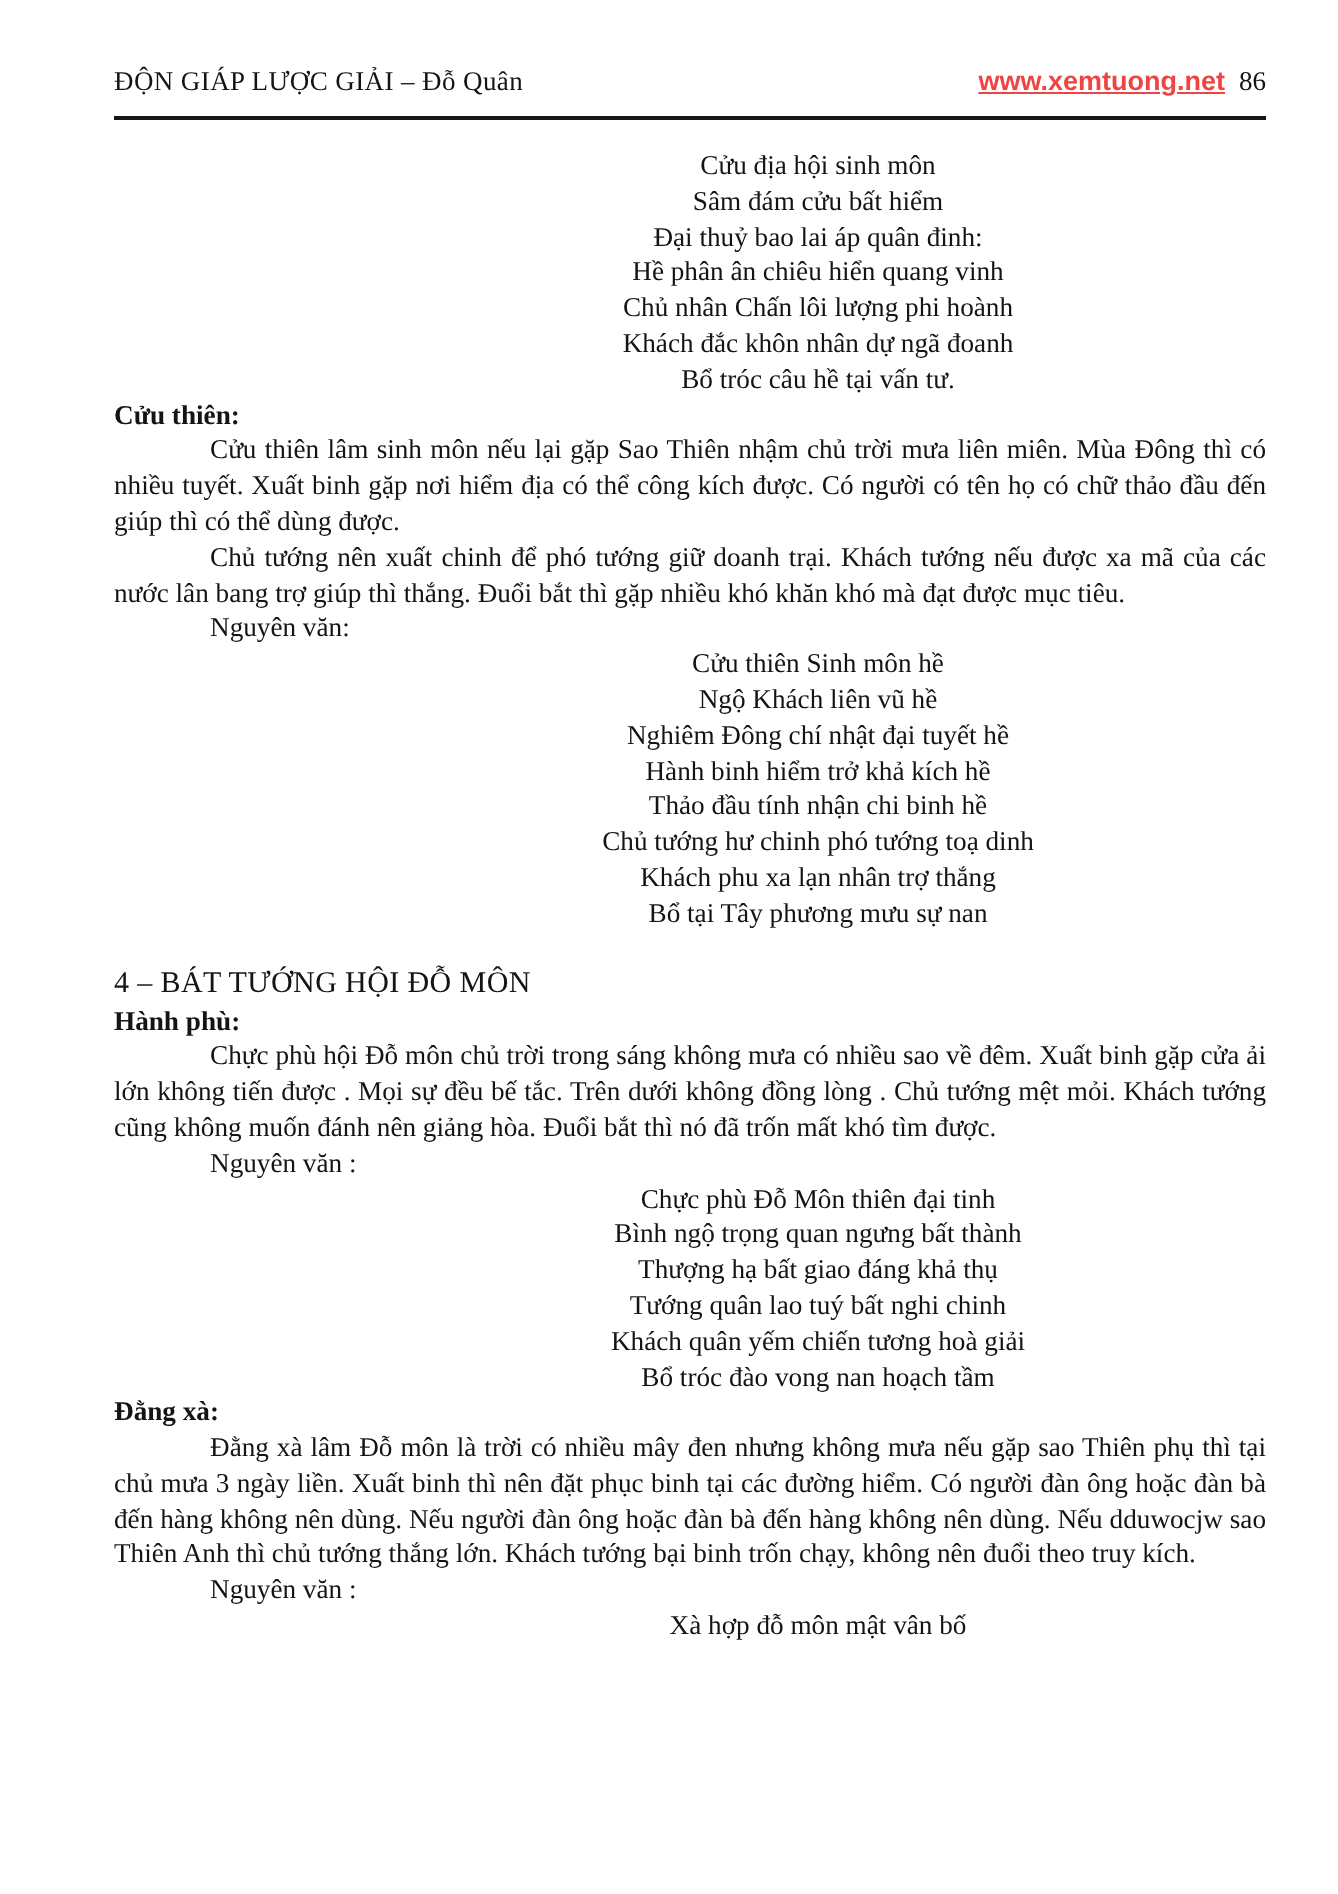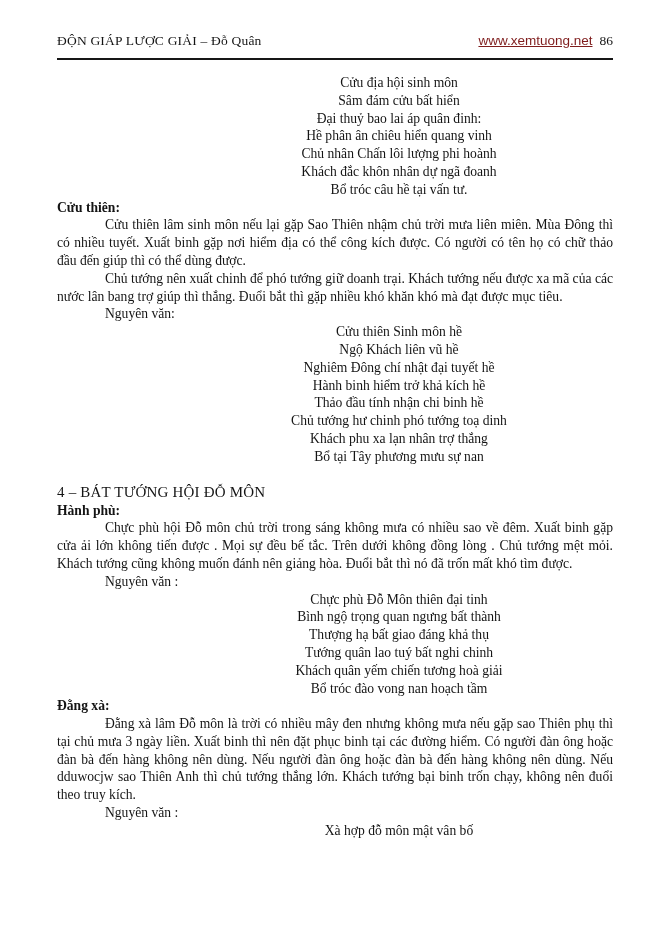--- a/index.html
+++ b/index.html
@@ -6,39 +6,39 @@
   html, body { background: #ffffff; }
   body {
     width: 669px; height: 947px;
     font-family: "Liberation Serif", "DejaVu Serif", serif;
     color: #141414;
     position: relative;
     overflow: hidden;
   }
   .page {
     width: 669px; height: 947px;
-    padding: 33px 56px 0 57px;
+    padding: 33px 36px 0 57px;
   }
   .page-header {
     display: flex;
     justify-content: space-between;
     align-items: baseline;
     padding-bottom: 9px;
     border-bottom: 2px solid #161616;
   }
   .doc-title {
     font-size: 13.5px;
     letter-spacing: 0.2px;
   }
   .header-right { display: flex; align-items: baseline; gap: 7px; }
   .site-link {
     font-family: "Liberation Sans", "DejaVu Sans", sans-serif;
-    font-weight: normal;
+    font-weight: bold;
     font-size: 13.5px;
-    color: #7f1d1d;
+    color: #ef4444;
     text-decoration: underline;
     cursor: pointer;
   }
   .page-num { font-size: 13.5px; }
 
   .content {
     margin-top: 14px;
     font-size: 13.6px;
     line-height: 17.8px;
   }
@@ -68,21 +68,21 @@
     <span class="header-right">
       <span class="site-link">www.xemtuong.net</span>
       <span class="page-num">86</span>
     </span>
   </div>
 
   <div class="content">
 
     <div class="verse">
       <div class="verse-line">Cửu địa hội sinh môn</div>
-      <div class="verse-line">Sâm đám cửu bất hiển</div>
+      <div class="verse-line">Sâm đám cửu bất hiểm</div>
       <div class="verse-line">Đại thuỷ bao lai áp quân đinh:</div>
       <div class="verse-line">Hề phân ân chiêu hiển quang vinh</div>
       <div class="verse-line">Chủ nhân Chấn lôi lượng phi hoành</div>
       <div class="verse-line">Khách đắc khôn nhân dự ngã đoanh</div>
       <div class="verse-line">Bổ tróc câu hề tại vấn tư.</div>
     </div>
 
     <div class="subheading">Cửu thiên:</div>
     <p class="body-par">Cửu thiên lâm sinh môn nếu  lại gặp Sao Thiên nhậm chủ trời mưa liên miên. Mùa Đông thì có nhiều tuyết. Xuất binh gặp nơi hiểm địa có thể công kích được. Có người có tên họ có chữ thảo đầu đến giúp thì có thể dùng được.</p>
     <p class="body-par">Chủ tướng nên xuất chinh để phó tướng giữ doanh trại.  Khách tướng nếu được xa mã của các nước lân bang trợ giúp thì thắng. Đuổi bắt thì gặp nhiều khó khăn khó mà đạt được mục tiêu.</p>

